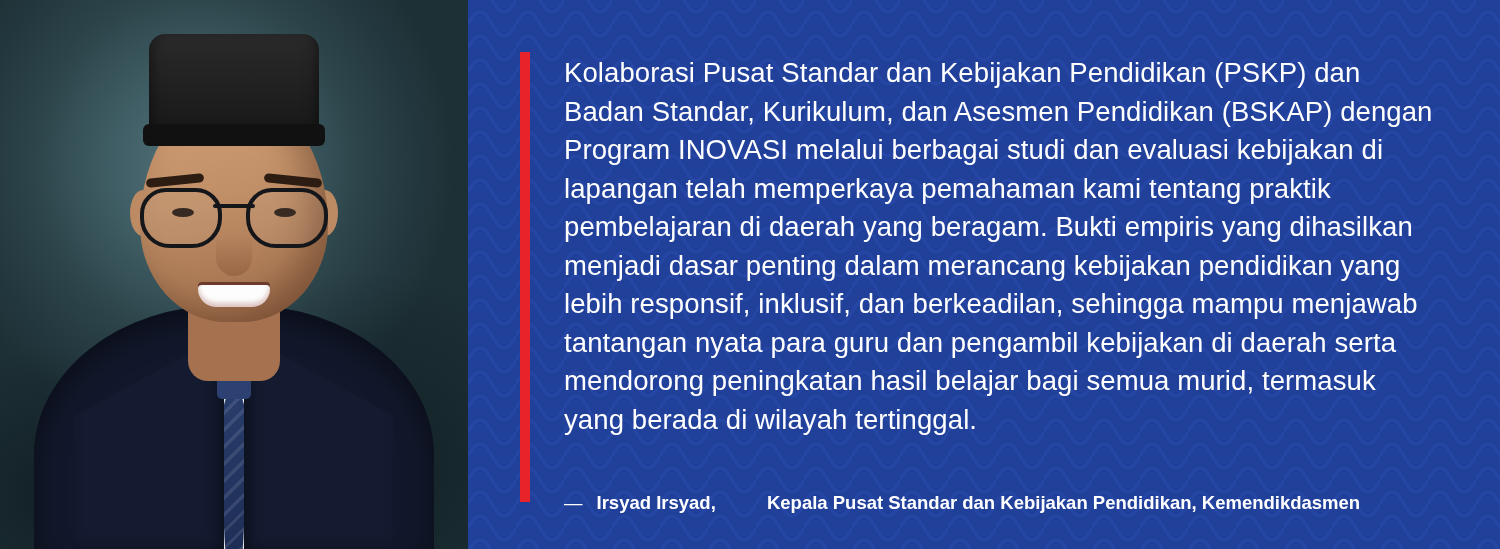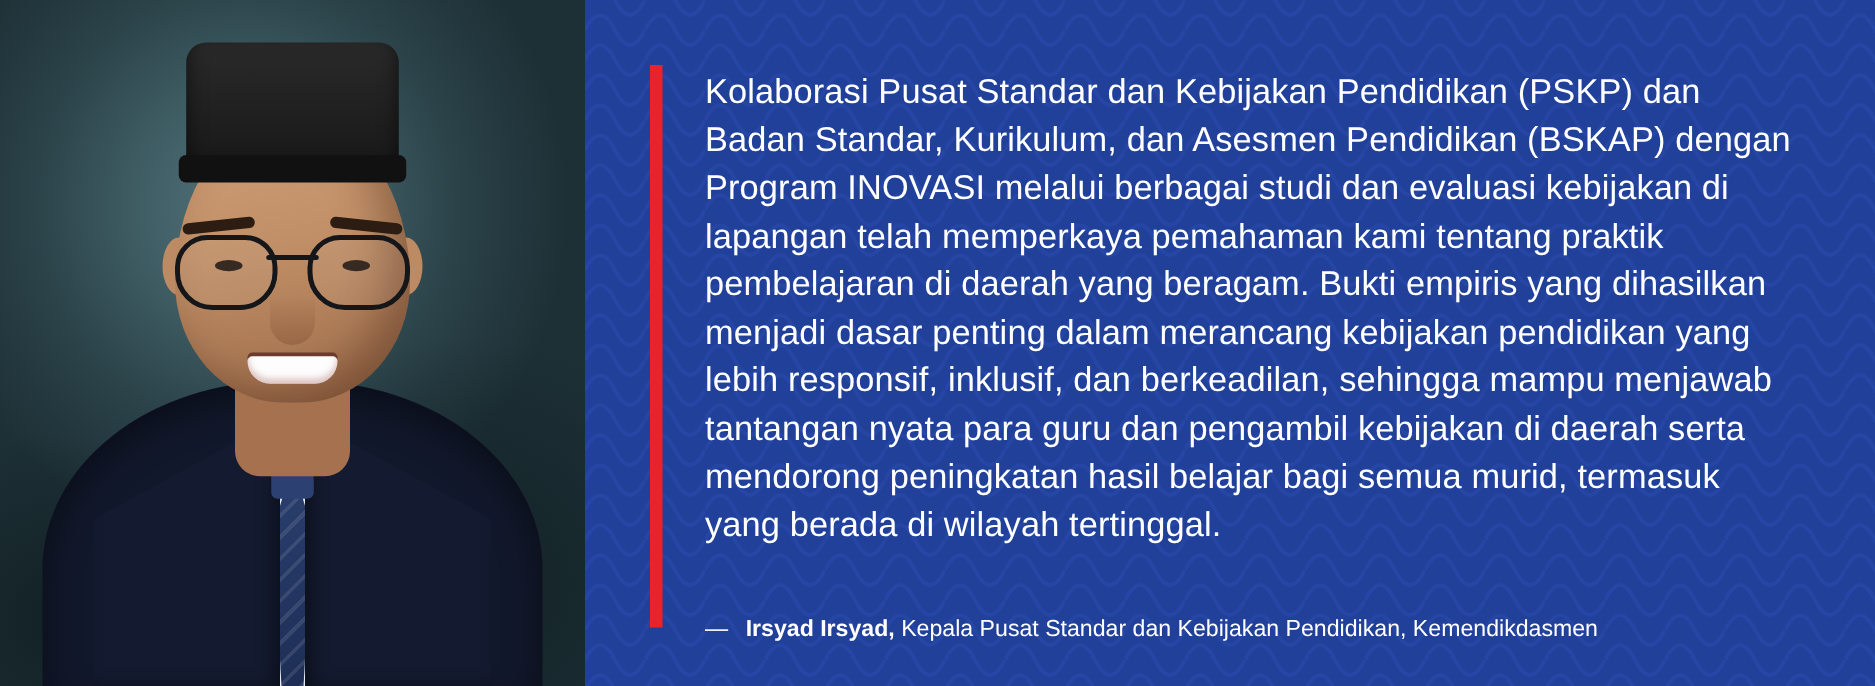--- a/index.html
+++ b/index.html
@@ -272,21 +272,21 @@
   }
   .attribution {
     margin-top: 52px;
     color: #ffffff;
     font-size: 18.5px;
     line-height: 1.3;
     white-space: nowrap;
   }
   .attribution .dash { margin-right: 14px; }
   .attribution .who { font-weight: bold; }
-  .attribution .role { font-weight: 400; }
+  .attribution .role { font-weight: 700; margin-left: 46px; }
 </style>
 </head>
 <body>
 
 <div class="testimonial">
 
   <div class="portrait-panel">
     <div class="portrait-bg"></div>
     <div class="person">
       <div class="suit"></div>

